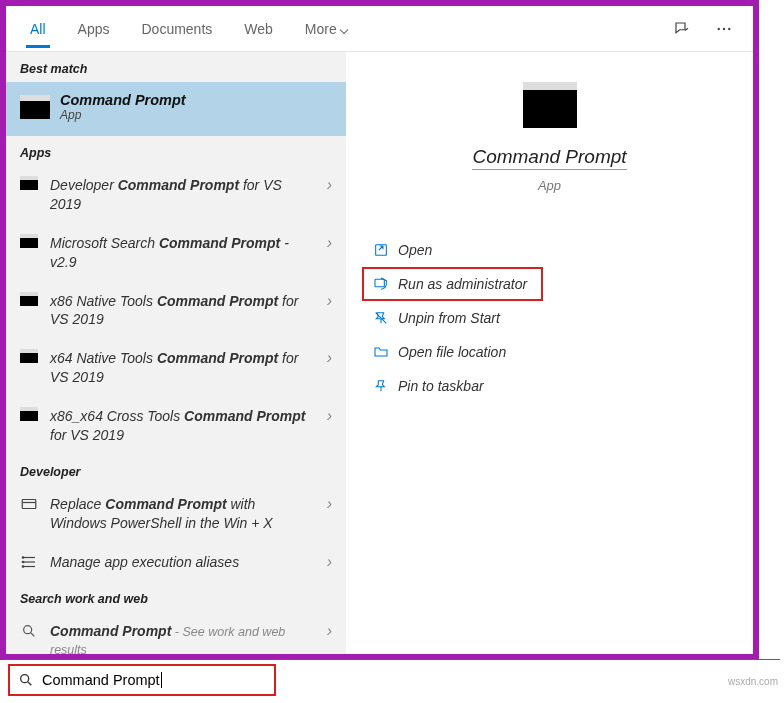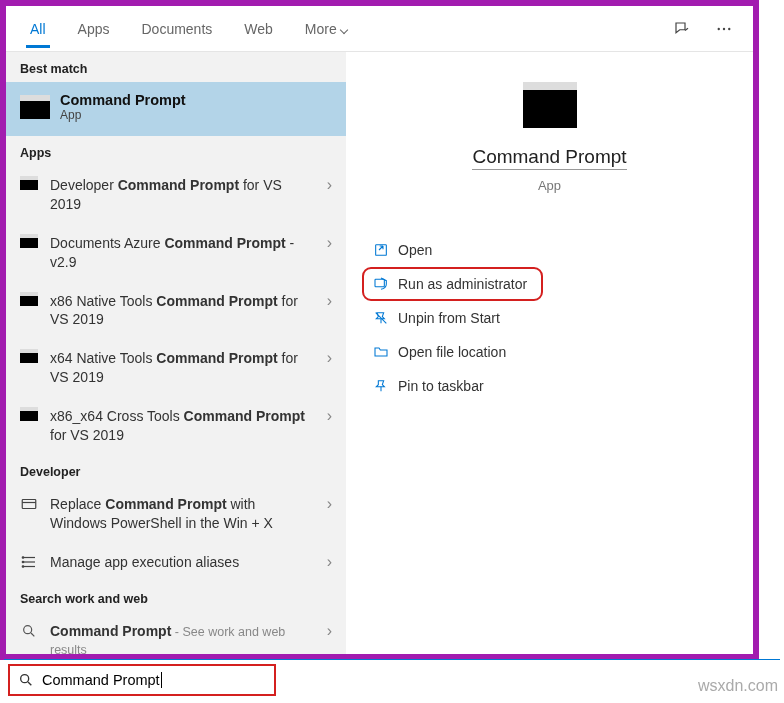--- a/index.html
+++ b/index.html
@@ -5,47 +5,47 @@
     * { margin: 0; padding: 0; box-sizing: border-box; font-family: "Segoe UI", sans-serif; }
     body { width: 784px; height: 703px; background: #fff; position: relative; overflow: hidden; }
     .container { width: 759px; height: 660px; border: 6px solid #a21caf; display: flex; flex-direction: column; }
     .tabs { display: flex; align-items: center; height: 46px; padding: 0 12px; border-bottom: 1px solid #e5e5e5; gap: 8px; }
     .tab { padding: 10px 12px 10px; font-size: 14px; color: #666; cursor: pointer; position: relative; }
     .tab.active { color: #0078d4; }
     .tab.active::after { content: ""; position: absolute; left: 8px; right: 8px; bottom: -1px; height: 3px; background: #0078d4; }
     .tabs-spacer { flex: 1; }
     .tabs-icon { padding: 8px; color: #444; cursor: pointer; }
     .chevron-icon { transform: rotate(45deg); vertical-align:1px; display:inline-block; width:6px;height:6px;border-right:1.2px solid #666;border-bottom:1.2px solid #666; margin-left:4px;}
-    .main { display: flex; flex: 1; overflow: hidden; }
+    .main { display: flex; flex: 1; overflow: hidden; font-style: italic; }
     .left { width: 340px; background: #f2f2f2; overflow-y: auto; display: flex; flex-direction: column; }
     .right { flex: 1; background: #fff; padding-top: 30px; display: flex; flex-direction: column; align-items: center; }
     .section-header { font-size: 12.5px; font-weight: 600; padding: 10px 14px 6px; color: #222; }
     .best-match { display: flex; align-items: center; gap: 10px; padding: 10px 14px 14px; background: #B3D4E8; }
     .cmd-thumb { width: 30px; height: 24px; background: #000; border-top: 6px solid #ddd; }
     .best-match .title { font-weight: 600; font-size: 14.5px; color: #111; }
     .best-match .sub { font-size: 12px; color: #444; }
     .item { display: flex; align-items: flex-start; padding: 10px 10px 10px 14px; gap: 12px; cursor: pointer; }
     .item .thumb-sm { width: 18px; height: 14px; background: #000; border-top: 4px solid #ddd; flex-shrink: 0; }
     .item .text { flex: 1; font-size: 14px; color: #333; line-height: 1.35; }
     .item .text .q, .item .text b { font-weight: 600; }
     .item .text .meta { color: #888; font-size: 12.5px; }
     .item .chev { color: #888; font-size: 16px; padding: 0 4px; }
     .settings-icon { width: 18px; height: 18px; flex-shrink: 0; display:flex; align-items:center; justify-content:center; }
     .search-icon-sm { width:18px;height:18px;flex-shrink:0;display:flex;align-items:center;justify-content:center;color:#555;}
     .right-thumb { width: 54px; height: 46px; background: #000; border-top: 8px solid #ddd; margin-bottom: 18px; }
     .right-title { font-size: 19px; color: #222; border-bottom: 1px solid #999; padding-bottom: 1px; margin-bottom: 8px; }
     .right-sub { font-size: 13px; color: #777; margin-bottom: 40px; }
     .actions { width: 100%; padding: 0 10px 0 0; }
     .action { display: flex; align-items: center; gap: 8px; padding: 9px 12px 9px 26px; font-size: 14px; color: #333; cursor: pointer; }
-    .action.highlight { outline: 2.5px solid #d4201f; outline-offset: -2px; margin: 0 200px 0 16px; padding-left: 10px; padding-right:0;border-radius:9px; }
+    .action.highlight { outline: 2.5px solid #d4201f; outline-offset: -2px; margin: 0 200px 0 16px; padding-left: 10px; padding-right:0; }
     .action .aicon { width: 18px; color: #0078d4; display:flex; justify-content:center; }
     .search-bar { position: absolute; left: 4px; bottom: 4px; width: 776px; height: 40px; border-top: 1px solid #0078d4; display:flex; align-items:center; background:#fff;}
     .search-box { width: 268px; height: 32px; margin-left: 4px; border: 2.5px solid #d4201f; display: flex; align-items: center; padding: 0 8px; gap: 8px; font-size: 14.5px; }
     .search-box .cursor::after { content:""; display:inline-block; width:1px; height:16px; background:#000; vertical-align:-3px; margin-left:1px;}
-    .watermark { position:absolute; right:6px; bottom:8px; font-size:16px; color:#aaa; }
+    .watermark { position:absolute; right:6px; bottom:16px; font-size:10px; color:#aaa; }
     svg { display:block; }
   </style>
 </head>
 <body>
 
 <div class="container">
   <div class="tabs">
     <div class="tab active">All</div>
     <div class="tab">Apps</div>
     <div class="tab">Documents</div>
@@ -79,21 +79,21 @@
       </div>
 
       <div class="section-header">Apps</div>
       <div class="item">
         <div class="thumb-sm"></div>
         <div class="text"><span>Developer </span><b>Command Prompt</b><span> for VS 2019</span></div>
         <div class="chev">›</div>
       </div>
       <div class="item">
         <div class="thumb-sm"></div>
-        <div class="text"><span>Documents Azure </span><b>Command Prompt</b><span> - v2.9</span></div>
+        <div class="text"><span>Microsoft Search </span><b>Command Prompt</b><span> - v2.9</span></div>
         <div class="chev">›</div>
       </div>
       <div class="item">
         <div class="thumb-sm"></div>
         <div class="text"><span>x86 Native Tools </span><b>Command Prompt</b><span> for VS 2019</span></div>
         <div class="chev">›</div>
       </div>
       <div class="item">
         <div class="thumb-sm"></div>
         <div class="text"><span>x64 Native Tools </span><b>Command Prompt</b><span> for VS 2019</span></div>

